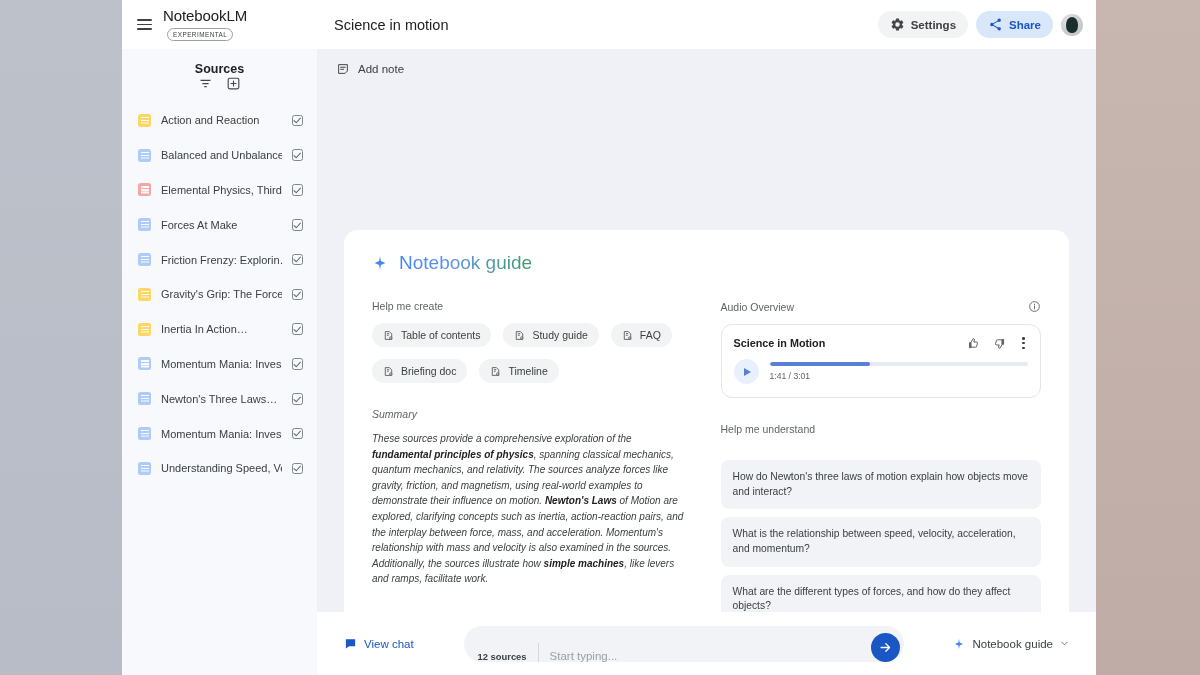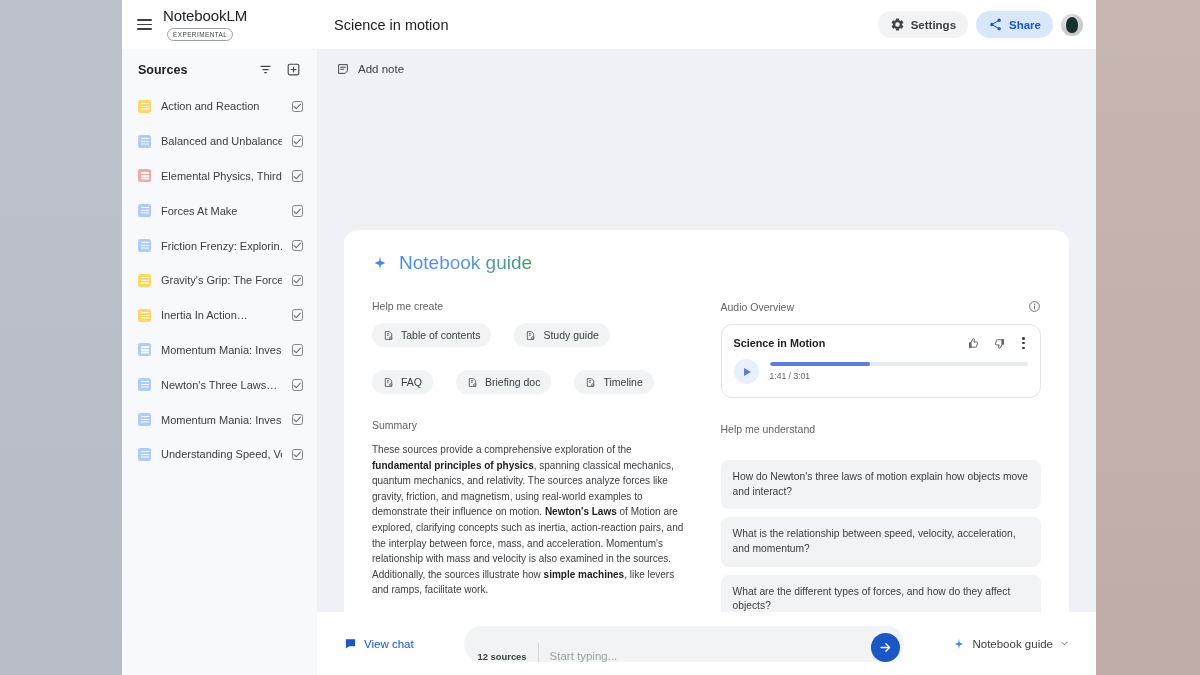--- a/index.html
+++ b/index.html
@@ -39,21 +39,21 @@
   }
   .btn-chip.share { background: #d9e7fb; color: #1a56c4; }
   .avatar { width: 22px; height: 22px; border-radius: 50%; background: radial-gradient(circle at 38% 34%, #e9e9ec 0%, #cfd0d4 45%, #b9bbc0 100%); position: relative; overflow: hidden; cursor: pointer; }
   .avatar::after { content:""; position:absolute; left:5px; top:3px; width:12px; height:16px; border-radius: 50% 50% 45% 45%; background:#17302c; }
 
   
   .body { flex: 1; display: flex; min-height: 0; }
 
   
   .sidebar { width: 195px; flex: none; background: #f7f9fc; display: flex; flex-direction: column; }
-  .sources-head { display: flex; align-items: center; justify-content: space-between; padding: 13px 16px 10px 16px; }
+  .sources-head { display: flex; align-items: center; justify-content: space-between; padding: 13px 16px 10px 16px; flex-direction: column; }
   .sources-title { font-size: 12.5px; color: #202124; font-weight: bold; }
   .head-icons { display: flex; align-items: center; gap: 13px; }
   .ic { width: 15px; height: 15px; cursor: pointer; color:#444746; }
   .ic svg { display: block; width: 100%; height: 100%; }
   .src-list { flex: 1; overflow: hidden; padding-top: 2px; }
   .src-item { display: flex; align-items: center; gap: 10px; height: 34.8px; padding: 0 14px 0 16px; cursor: pointer; }
   .src-ic { width: 13px; height: 13px; border-radius: 2.5px; flex: none; position: relative; }
   .src-ic.yellow { background: #fdd663; }
   .src-ic.blue   { background: #aecbfa; }
   .src-ic.red    { background: #f7a6a6; }
@@ -80,28 +80,28 @@
   .guide-title-txt {
     font-size: 19px;
     background: linear-gradient(90deg, #4285f4 0%, #5f93e8 40%, #3f9c64 100%);
     -webkit-background-clip: text; background-clip: text; color: transparent;
   }
 
   .cols { display: flex; gap: 28px; flex: 1; min-height: 0; }
   .col { flex: 1; min-width: 0; }
   .sec-label { font-size: 10.5px; color: #5f6368; margin-bottom: 11px; }
 
-  .chips { display: flex; flex-wrap: wrap; gap: 23px; }
+  .chips { display: flex; flex-wrap: wrap; gap: 12px; }
   .chip {
     display: flex; align-items: center; gap: 7px; height: 24px; padding: 0 11px;
     background: #f1f3f4; border-radius: 12px; font-size: 10.5px; color: #3c4043; cursor: pointer;
   }
   .chip .ic { width: 11px; height: 11px; }
 
-  .summary-sec { margin-top: 25px; }
+  .summary-sec { margin-top: 25px; font-style: italic; }
   .summary-text { font-size: 10px; line-height: 15.6px; color: #3c4043; }
   .summary-text b { font-weight: bold; color: #202124; }
 
   
   .audio-head { display: flex; align-items: center; justify-content: space-between; margin-bottom: 11px; }
   .info-ic { width: 13px; height: 13px; color: #5f6368; cursor: pointer; }
   .info-ic svg { display:block; width:100%; height:100%; }
   .audio-card { border: 1px solid #e3e5e8; border-radius: 11px; padding: 11px 12px 13px 12px; }
   .audio-row1 { display: flex; align-items: center; justify-content: space-between; margin-bottom: 9px; }
   .audio-title { font-size: 10.8px; color: #202124; font-weight: bold; }

